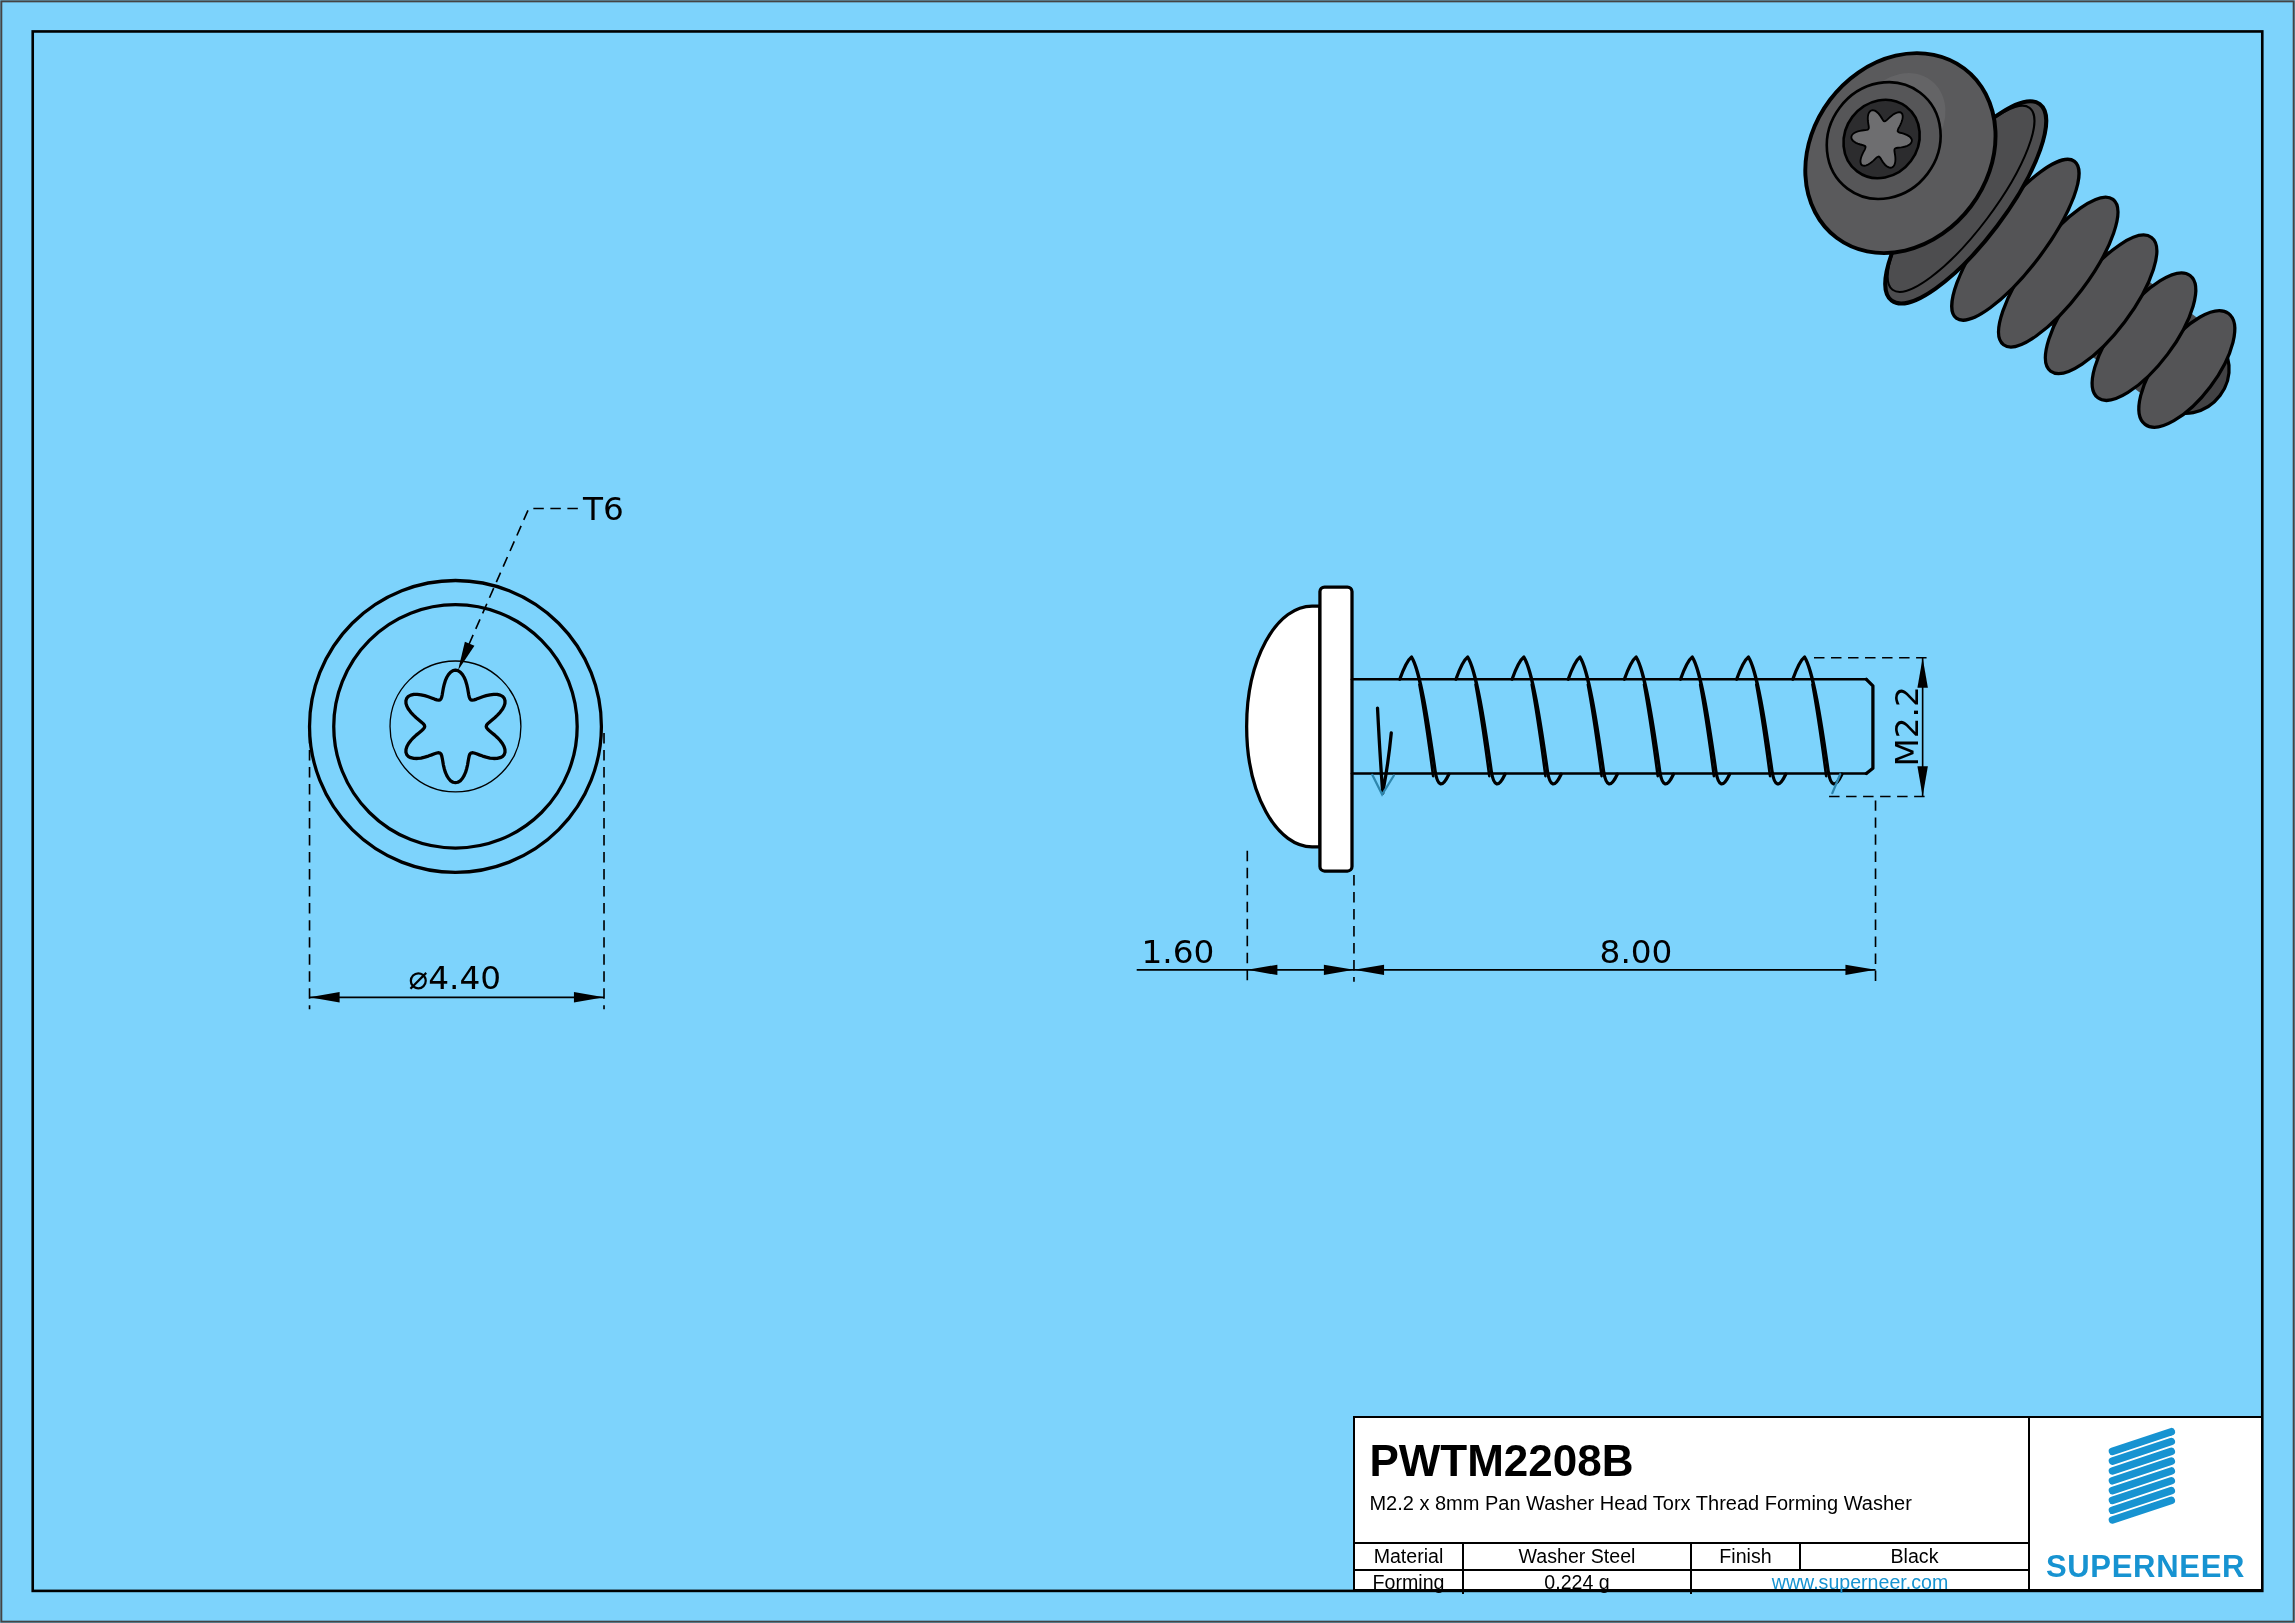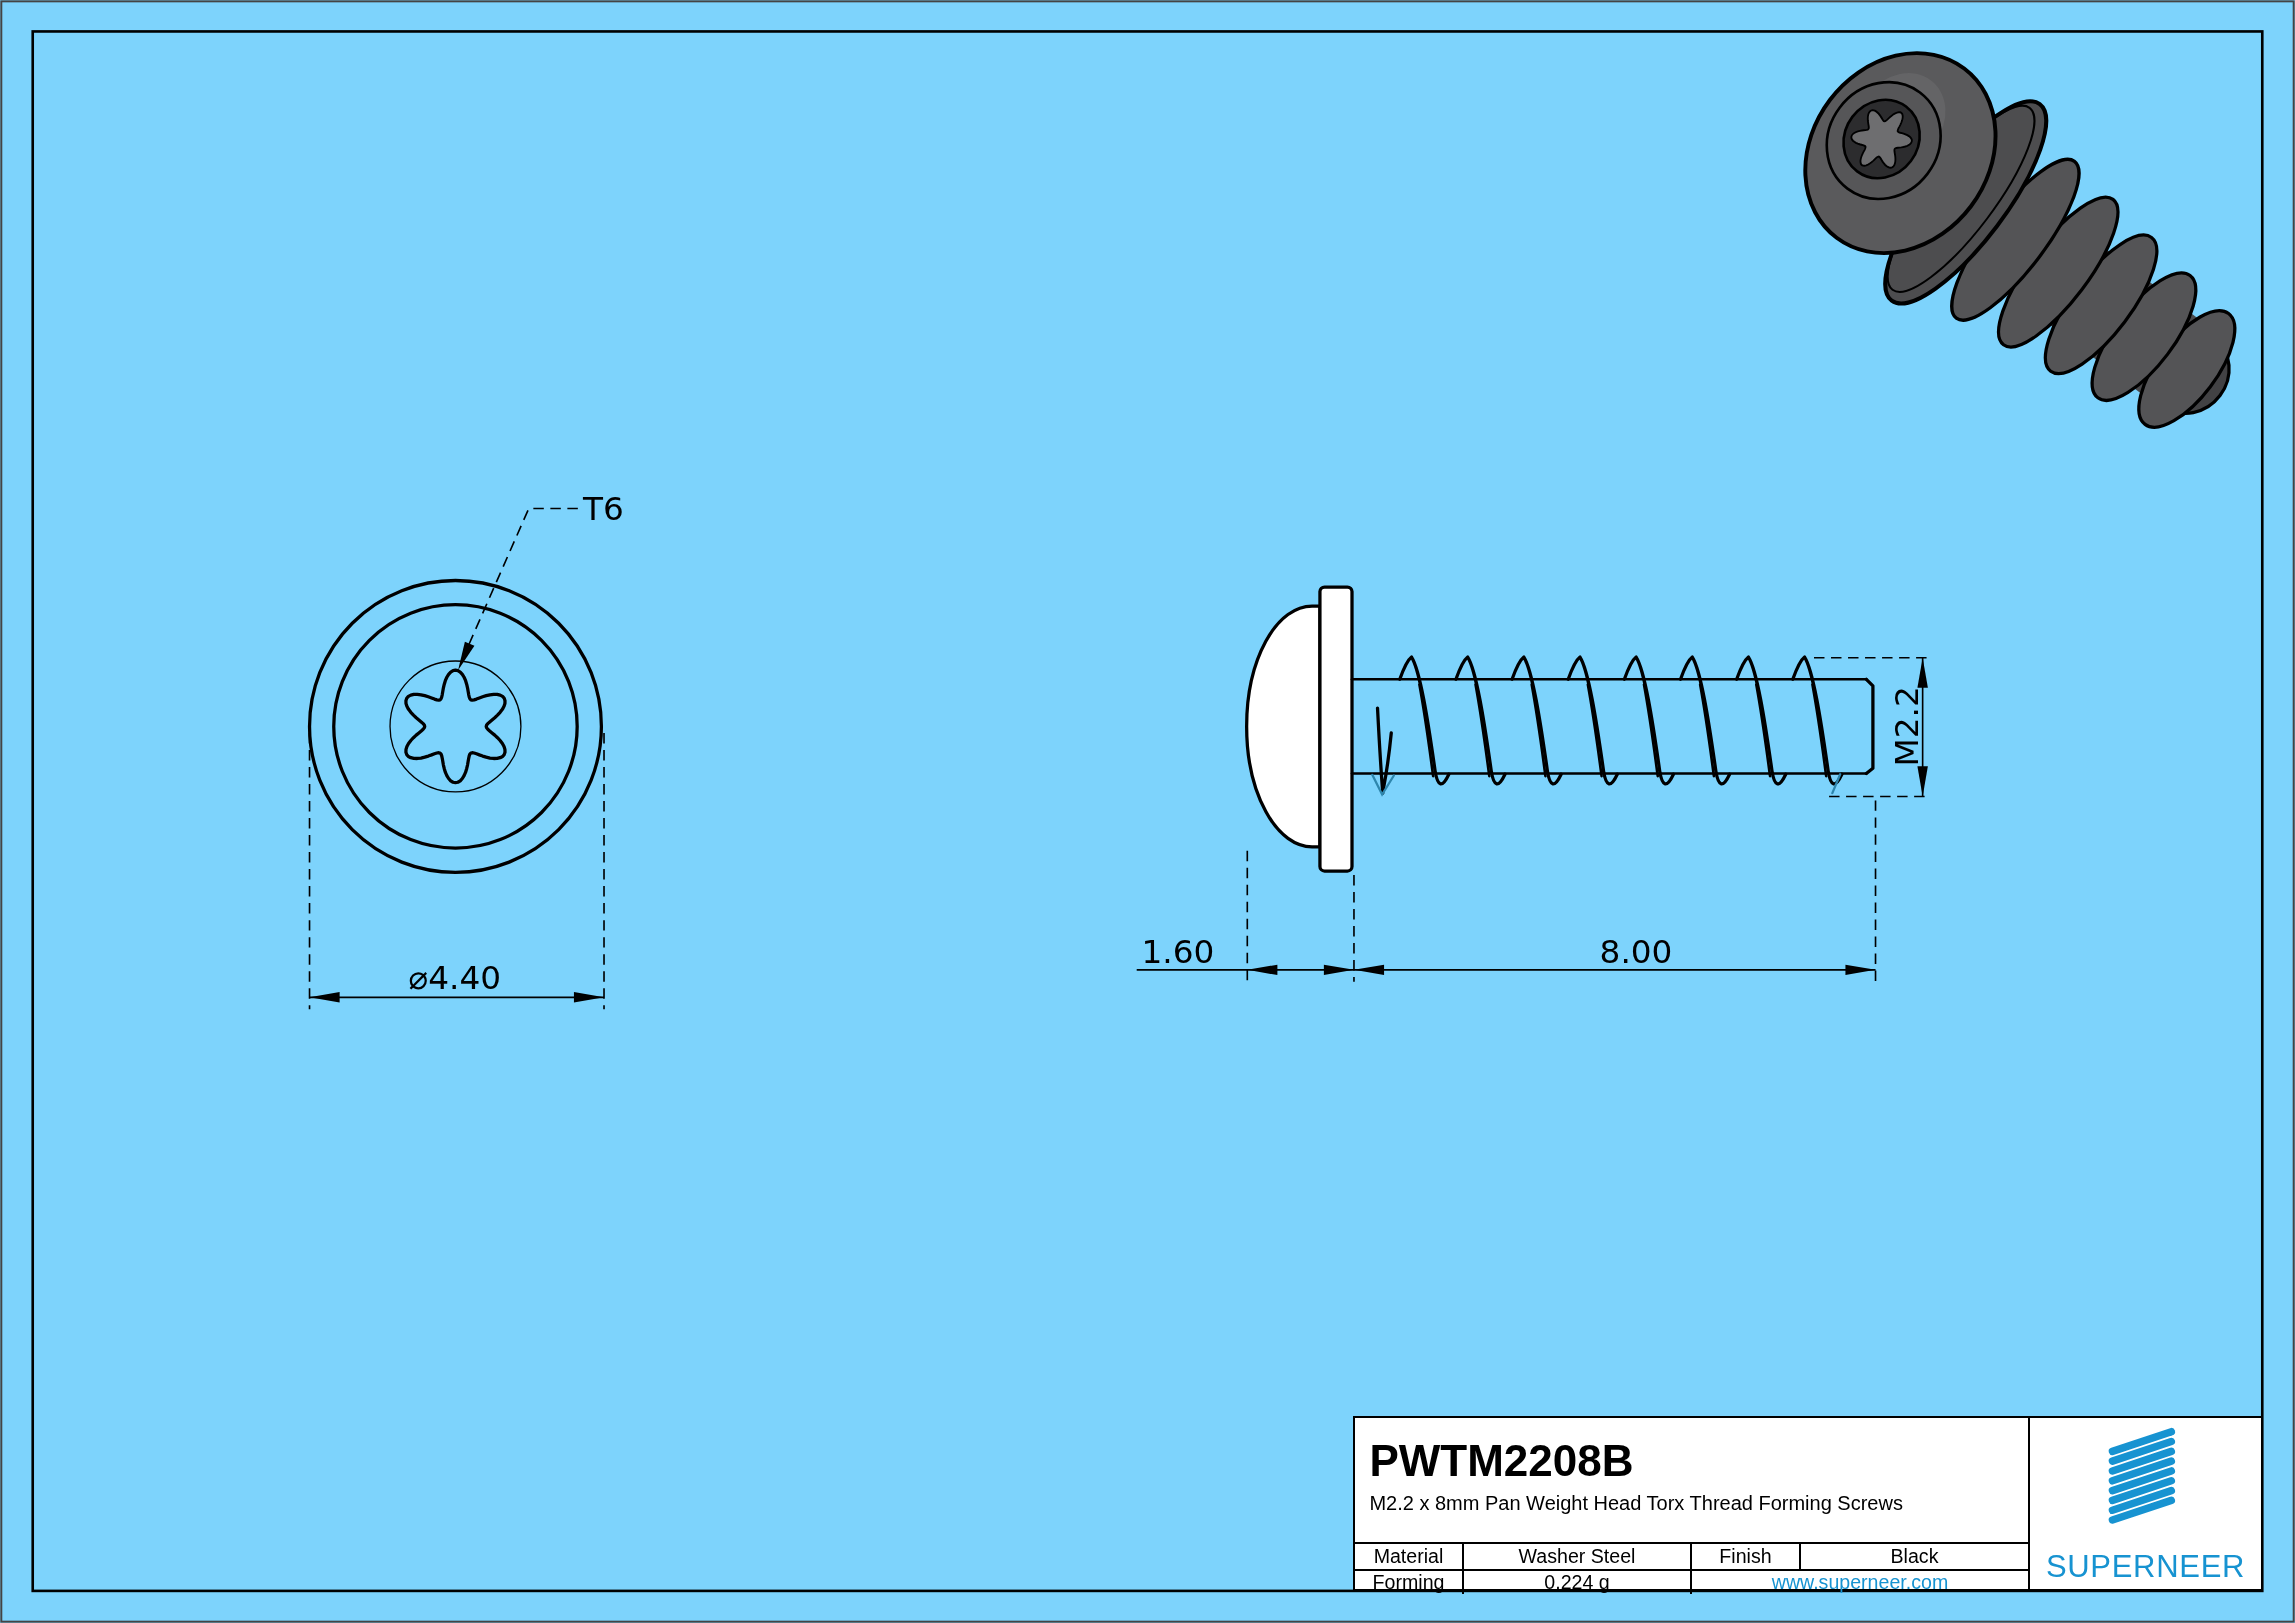--- a/index.html
+++ b/index.html
@@ -28,21 +28,21 @@
   .tb-desc { font-size:20px; color:#000; margin-top:7.9px; }
   .tb-table { flex:1; border-top:2.6px solid #000; box-sizing:border-box; display:grid;
               grid-template-columns:109px 228px 109px 1fr; grid-template-rows:27px 1fr; }
   .cell { display:flex; align-items:center; justify-content:center; font-size:19.6px; color:#000;
           box-sizing:border-box; }
   .br { border-right:2.6px solid #000; }
   .bb { border-bottom:2.6px solid #000; }
   .cell.link { color:var(--accent); cursor:pointer; }
   .tb-brand { flex:1; position:relative; }
   .tb-brandname { position:absolute; left:0; right:0; top:131px; text-align:center;
-                  font-size:31px; font-weight:normal; letter-spacing:0.7px; color:var(--accent); }
+                  font-size:31px; font-weight:bold; letter-spacing:0.7px; color:var(--accent); }
 
   .email { position:absolute; left:302px; top:1536px; font-size:46px; color:#000; letter-spacing:0.3px; }
 </style>
 </head>
 <body>
 
 <div class="sheet">
 
   <svg class="drawing" width="2295" height="1623" viewBox="0 0 3507 2480">
 
@@ -135,21 +135,21 @@
       <ellipse cx="-62" cy="0" rx="84" ry="92" fill="#565658" stroke="#000" stroke-width="4"></ellipse>
       <ellipse cx="-66" cy="0" rx="56" ry="62" fill="#2c2c2e" stroke="#000" stroke-width="4"></ellipse>
       <path id="torx-3d" transform="translate(-66,0) scale(0.9,1)" fill="#6e6e70" stroke="#000" stroke-width="3" d="M0.0 -50.0L2.2 -49.6L4.2 -48.3L6.1 -46.4L7.7 -43.8L9.1 -40.9L10.1 -37.7L10.9 -34.5L11.5 -31.5L11.9 -28.8L12.5 -26.7L13.1 -25.2L14.0 -24.2L15.2 -23.9L16.9 -24.1L19.0 -24.8L21.5 -25.7L24.4 -26.7L27.6 -27.6L30.9 -28.3L34.1 -28.6L37.1 -28.5L39.8 -27.8L41.9 -26.7L43.3 -25.0L44.0 -22.9L44.0 -20.5L43.2 -17.9L41.8 -15.2L39.9 -12.6L37.7 -10.1L35.3 -7.8L33.0 -5.8L31.0 -4.1L29.4 -2.6L28.3 -1.2L28.0 -0.0L28.3 1.2L29.4 2.6L31.0 4.1L33.0 5.8L35.3 7.8L37.7 10.1L39.9 12.6L41.8 15.2L43.2 17.9L44.0 20.5L44.0 22.9L43.3 25.0L41.9 26.7L39.8 27.8L37.1 28.5L34.1 28.6L30.9 28.3L27.6 27.6L24.4 26.7L21.5 25.7L19.0 24.8L16.9 24.1L15.2 23.9L14.0 24.2L13.1 25.2L12.5 26.7L11.9 28.8L11.5 31.5L10.9 34.5L10.1 37.7L9.1 40.9L7.7 43.8L6.1 46.4L4.2 48.3L2.2 49.6L0.0 50.0L-2.2 49.6L-4.2 48.3L-6.1 46.4L-7.7 43.8L-9.1 40.9L-10.1 37.7L-10.9 34.5L-11.5 31.5L-11.9 28.8L-12.5 26.7L-13.1 25.2L-14.0 24.2L-15.2 23.9L-16.9 24.1L-19.0 24.8L-21.5 25.7L-24.4 26.7L-27.6 27.6L-30.9 28.3L-34.1 28.6L-37.1 28.5L-39.8 27.8L-41.9 26.7L-43.3 25.0L-44.0 22.9L-44.0 20.5L-43.2 17.9L-41.8 15.2L-39.9 12.6L-37.7 10.1L-35.3 7.8L-33.0 5.8L-31.0 4.1L-29.4 2.6L-28.3 1.2L-28.0 0.0L-28.3 -1.2L-29.4 -2.6L-31.0 -4.1L-33.0 -5.8L-35.3 -7.8L-37.7 -10.1L-39.9 -12.6L-41.8 -15.2L-43.2 -17.9L-44.0 -20.5L-44.0 -22.9L-43.3 -25.0L-41.9 -26.7L-39.8 -27.8L-37.1 -28.5L-34.1 -28.6L-30.9 -28.3L-27.6 -27.6L-24.4 -26.7L-21.5 -25.7L-19.0 -24.8L-16.9 -24.1L-15.2 -23.9L-14.0 -24.2L-13.1 -25.2L-12.5 -26.7L-11.9 -28.8L-11.5 -31.5L-10.9 -34.5L-10.1 -37.7L-9.1 -40.9L-7.7 -43.8L-6.1 -46.4L-4.2 -48.3L-2.2 -49.6L-0.0 -50.0Z"></path>
     </g>
   </svg>
 
   <div class="tb">
     <div class="tb-main">
       <div class="tb-head">
         <div class="tb-part">PWTM2208B</div>
-        <div class="tb-desc">M2.2 x 8mm Pan Weight Head Torx Thread Forming Screws</div>
+        <div class="tb-desc">M2.2 x 8mm Pan Washer Head Torx Thread Forming Washer</div>
       </div>
       <div class="tb-table">
         <div class="cell br bb">Material</div>
         <div class="cell br bb">Washer Steel</div>
         <div class="cell br bb">Finish</div>
         <div class="cell bb">Black</div>
         <div class="cell br">Forming</div>
         <div class="cell br">0.224 g</div>
         <div class="cell link" style="grid-column:3 / 5;border-radius:13px;">www.superneer.com</div>
       </div>

